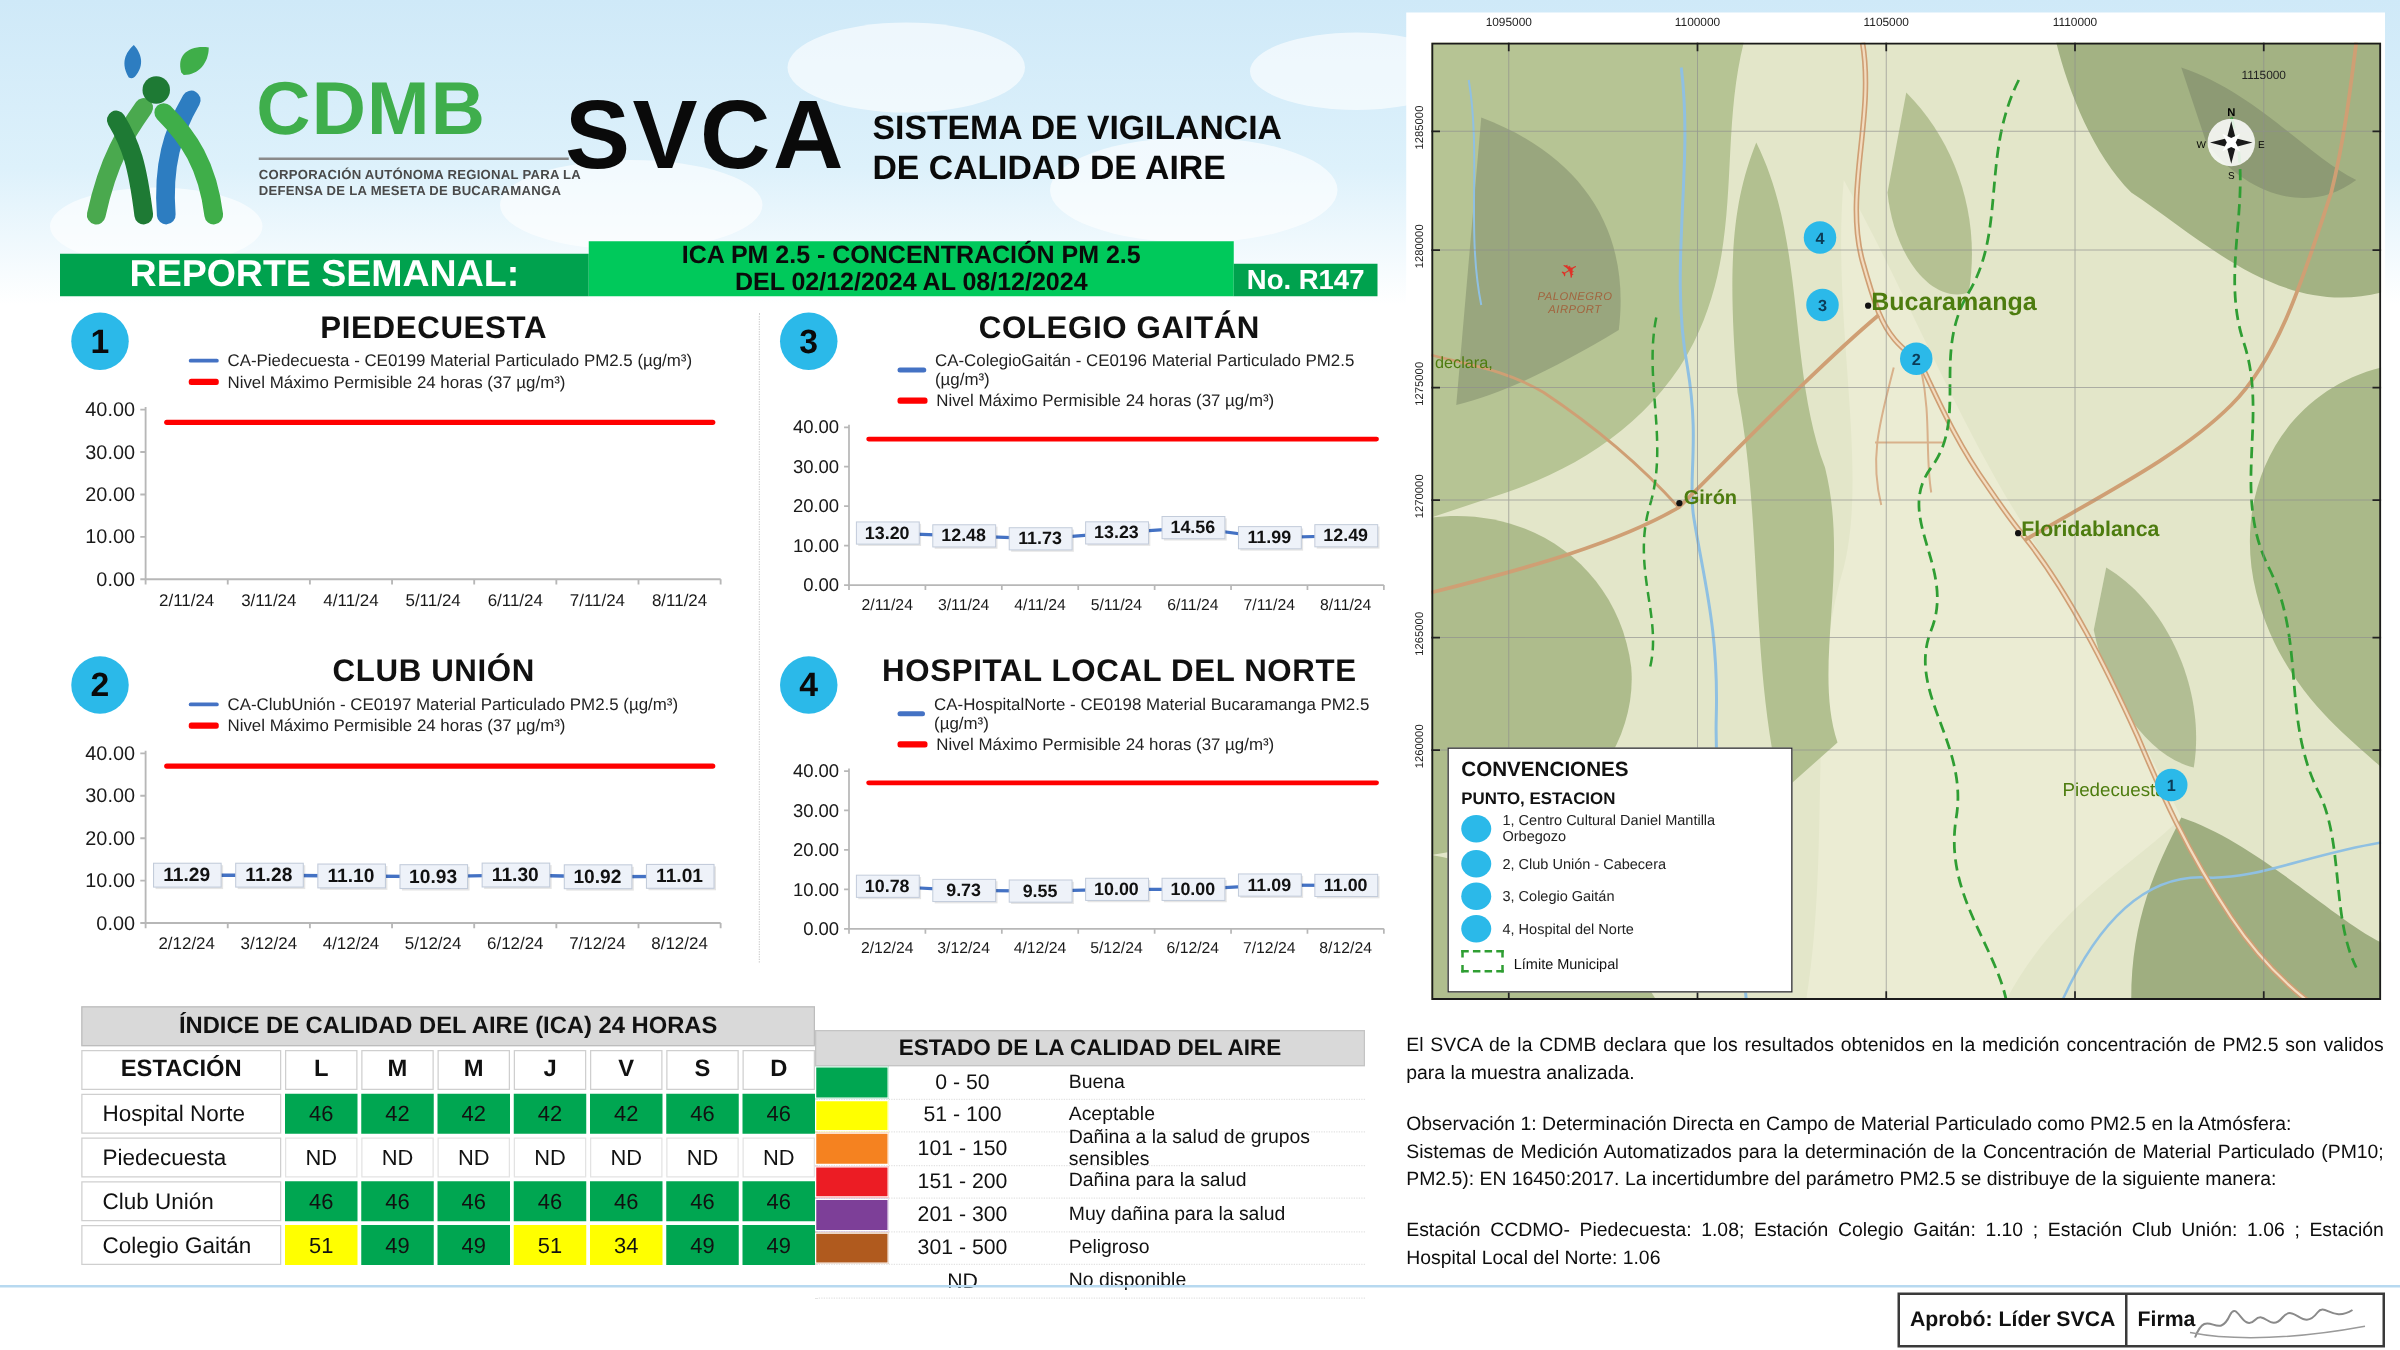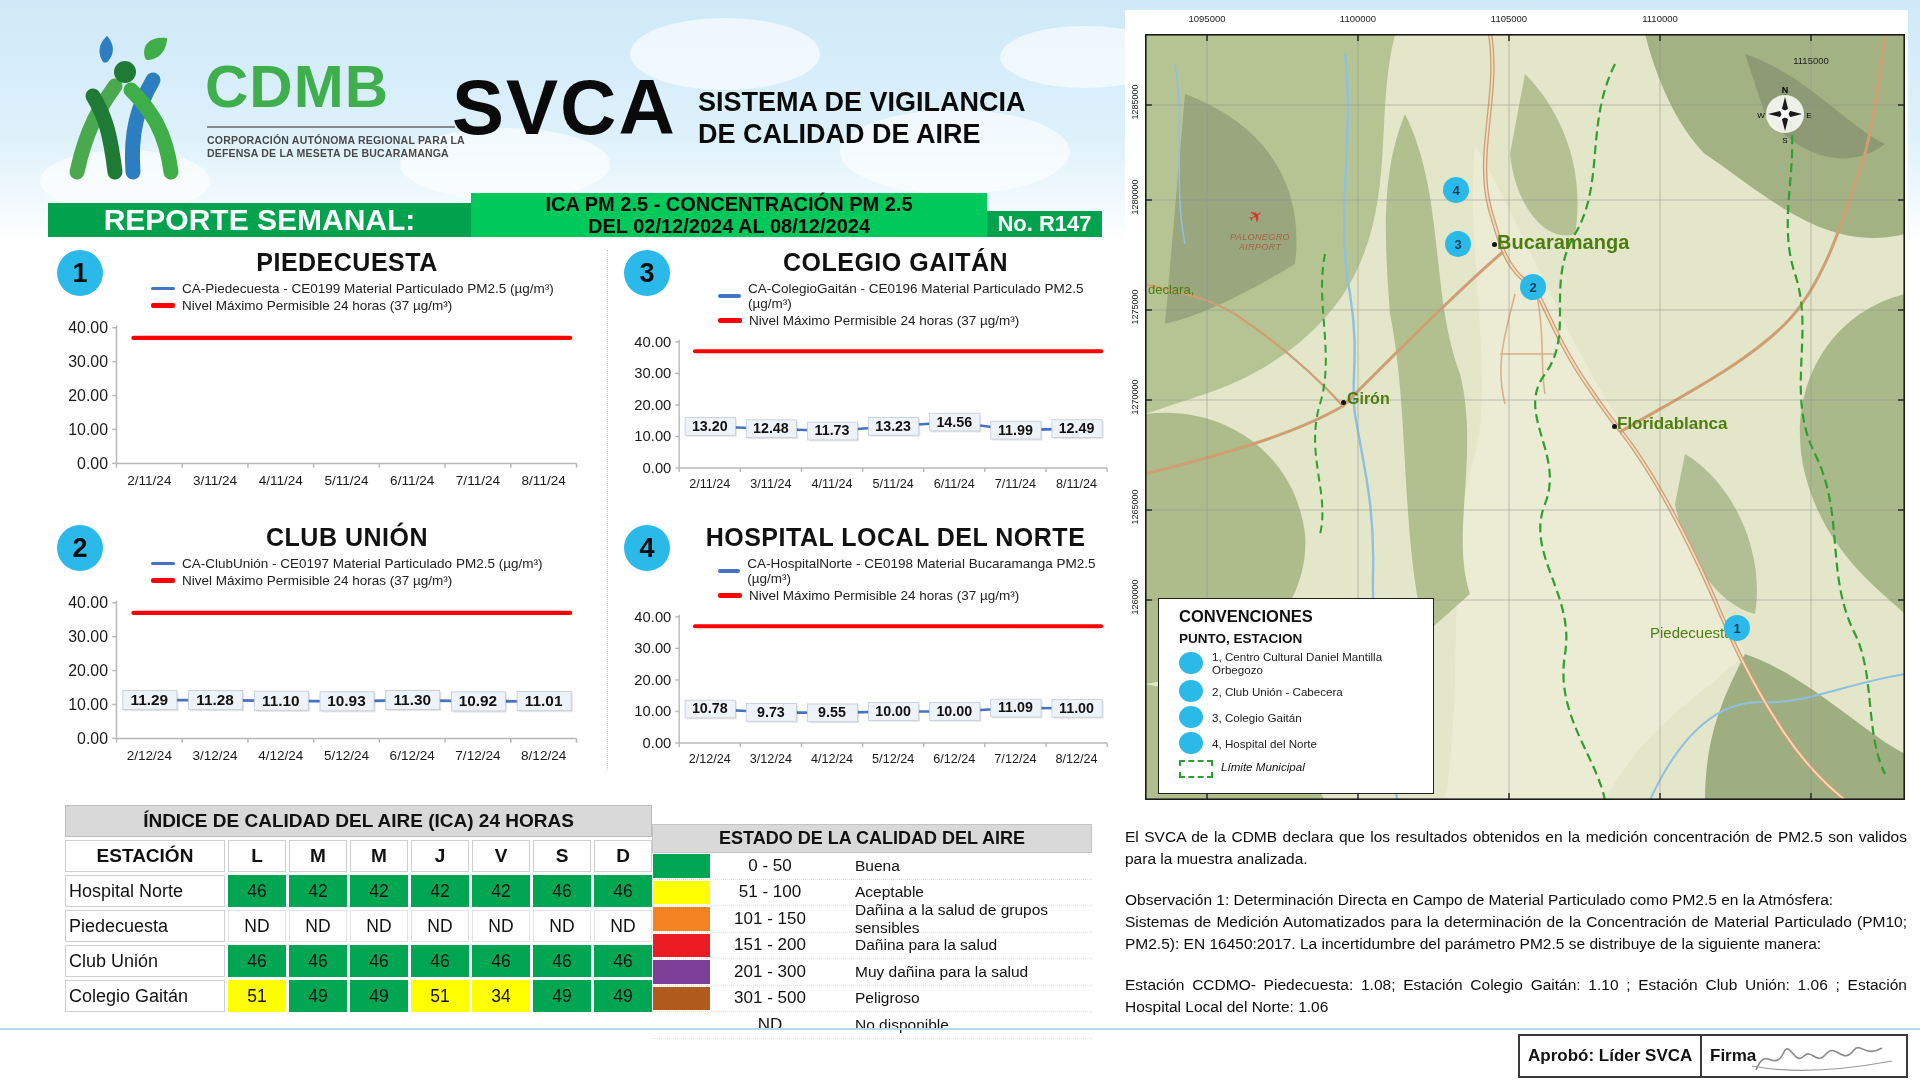--- a/index.html
+++ b/index.html
@@ -40,21 +40,21 @@
   .vl{font-size:14.5px;font-weight:600;fill:#111;}
   .ax{stroke:#b7b7b7;stroke-width:1.4;}
   #col-sep{position:absolute;left:607px;top:250px;height:520px;border-left:1px dotted #cfcfcf;}
   
   #ica-table{position:absolute;left:62px;top:802px;border-collapse:separate;border-spacing:3px;}
   #ica-table td,#ica-table th{height:30px;padding:0 4px;}
   #ica-table .ttl{background:#d9d9d9;border:1px solid #bdbdbd;font-size:19px;font-weight:bold;text-align:center;width:520px;}
   #ica-table th{background:#fff;border:1px solid #cfcfcf;font-size:19px;}
   #ica-table th.est{width:150px;}
   #ica-table th.day{width:48px;}
-  #ica-table td.st{background:#fff;border:1px solid #cfcfcf;font-size:18px;padding-left:3px;}
+  #ica-table td.st{background:#fff;border:1px solid #cfcfcf;font-size:18px;padding-left:16px;}
   #ica-table td.cell{text-align:center;font-size:17.5px;}
   #ica-table td.g{background:var(--green);}
   #ica-table td.y{background:var(--yellow);}
   #ica-table td.w{background:#fff;border:1px solid #e3e3e3;}
   
   #estado{position:absolute;left:652px;top:800px;width:440px;margin-top:24px;}
   #estado-title{background:#d9d9d9;border:1px solid #c4c4c4;height:27px;display:flex;align-items:center;
                 justify-content:center;font-size:18px;font-weight:bold;}
   .e-row{display:flex;align-items:stretch;height:25.5px;border-bottom:1px dotted #e2e2e2;}
   .e-swatch{width:57px;border:1px solid #fff;}
@@ -74,27 +74,27 @@
   .c-flo{font-size:17px;font-weight:bold;}
   .c-pie{font-size:15px;}
   .c-leb{font-size:13px;}
   #airport{position:absolute;left:92px;top:222px;width:86px;text-align:center;
            font-size:9px;font-style:italic;color:#a2643e;line-height:10px;letter-spacing:.4px;}
   #airport .plane{position:absolute;left:32px;top:-20px;color:#e03127;font-size:17px;font-style:normal;
                   transform:rotate(-32deg);}
   #compass{position:absolute;left:630px;top:72px;}
   
   #conv{position:absolute;left:33px;top:588px;width:276px;height:196px;background:#fff;
-        border:1.6px solid #222;padding:8px 20px;box-sizing:border-box;}
+        border:1.6px solid #222;padding:8px 10px;box-sizing:border-box;}
   #conv-title{font-size:16.5px;font-weight:bold;}
   #conv-sub{font-size:13.5px;font-weight:bold;margin-top:5px;}
   .conv-item{display:flex;align-items:center;margin-top:4px;}
   .conv-dot{width:24px;height:22px;border-radius:50%;background:#2bb9e9;margin-right:9px;flex:0 0 auto;}
   .conv-item span{font-size:11.6px;color:#222;}
-  #conv-limit{display:flex;align-items:flex-start;margin-top:6px;font-style:italic;}
+  #conv-limit{display:flex;align-items:flex-end;margin-top:6px;}
   #conv-limit .box{width:30px;height:14px;border:2px dashed #2f9e33;margin-right:8px;}
   #conv-limit span{font-size:11.6px;}
   
   #notes{position:absolute;left:1125px;top:826px;width:782px;font-size:15.5px;line-height:1.42;
          text-align:justify;color:#0d0d0d;}
   #notes .gap{height:19px;}
   
   #footer-line{position:absolute;left:0;top:1028px;width:1920px;border-top:2px solid #b7d9f0;}
   #footer-text{position:absolute;left:48px;top:1039px;font-size:25px;white-space:nowrap;}
   #footer-text b{font-weight:bold;}

